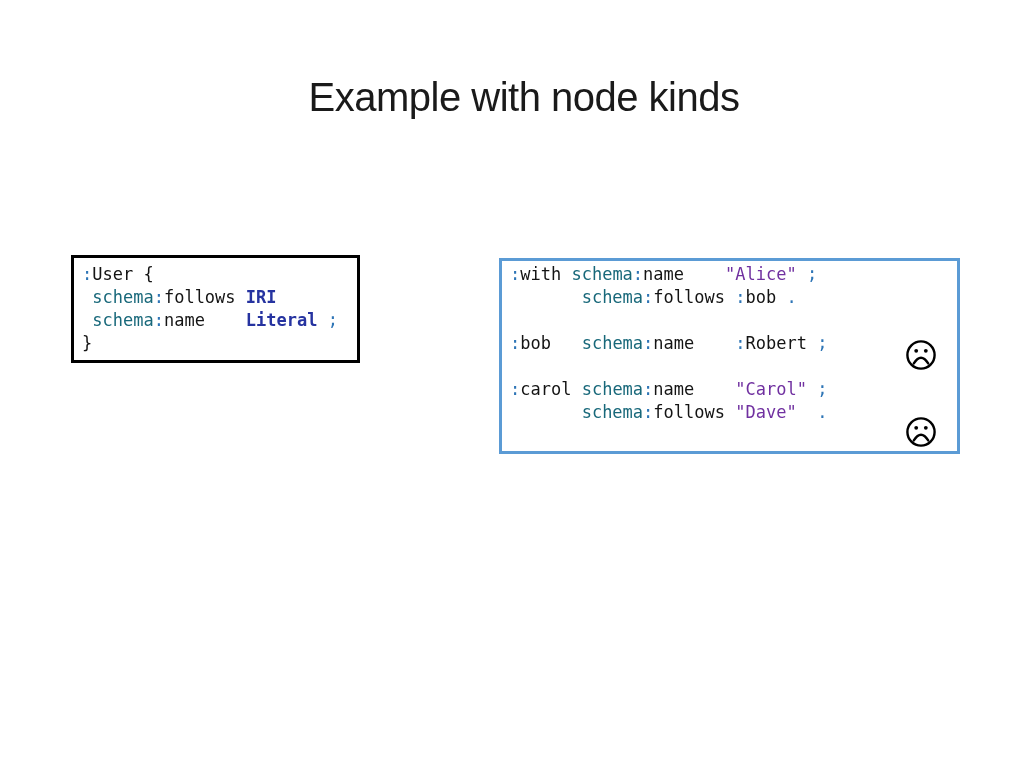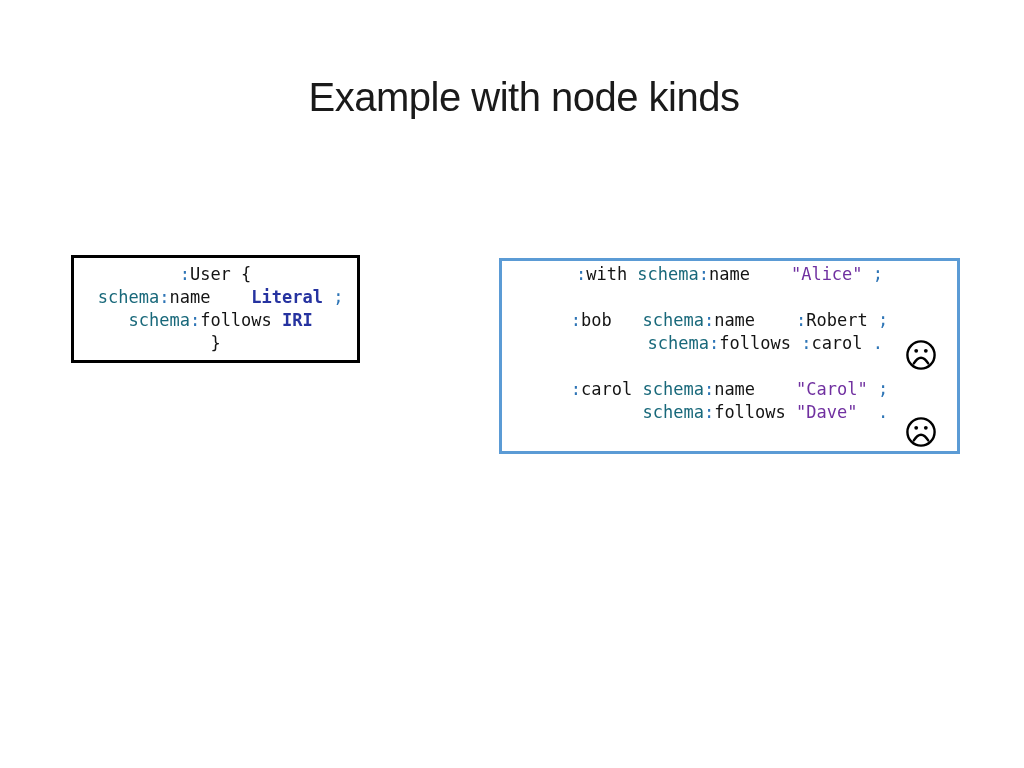--- a/index.html
+++ b/index.html
@@ -20,21 +20,21 @@
   .schema-box {
     left:59px; top:255px; width:289px; height:108px;
     border:3px solid var(--schema-box-border,#000);
     padding:5px 8px;
   }
   .data-box {
     left:487px; top:258px; width:461px; height:196px;
     border:3px solid var(--data-box-border,#5B9BD5);
     padding:2px 8px;
   }
-  .code-line { height:23px; line-height:23px; white-space:pre;text-align:center; }
+  .code-line { height:23px; line-height:23px; white-space:pre; }
   .tok-plain   { color:var(--plain,#141414); }
   .tok-prefix  { color:var(--prefix,#18687A); }
   .tok-punct   { color:var(--punct,#2E75B6); }
   .tok-keyword { color:var(--keyword,#2633A0); font-weight:bold; }
   .tok-string  { color:var(--string,#7030A0); }
   .sad-face { position:absolute; width:34px; height:34px; }
   .sad-face-1 { left:402px; top:77px; }
   .sad-face-2 { left:402px; top:154px; }
   .footer {
     position:absolute; top:632px; right:34px; height:22px; line-height:22px;
@@ -46,31 +46,31 @@
 </style>
 </head>
 <body>
 
 <div class="slide">
 
   <div class="title">Example with node kinds</div>
 
   <div class="code-box schema-box">
       <div class="code-line"><span class="tok-punct">:</span><span class="tok-plain">User {</span></div>
+      <div class="code-line"><span class="tok-plain"> </span><span class="tok-prefix">schema</span><span class="tok-punct">:</span><span class="tok-plain">follows </span><span class="tok-keyword">IRI</span></div>
       <div class="code-line"><span class="tok-plain"> </span><span class="tok-prefix">schema</span><span class="tok-punct">:</span><span class="tok-plain">name    </span><span class="tok-keyword">Literal</span><span class="tok-plain"> </span><span class="tok-punct">;</span></div>
-      <div class="code-line"><span class="tok-plain"> </span><span class="tok-prefix">schema</span><span class="tok-punct">:</span><span class="tok-plain">follows </span><span class="tok-keyword">IRI</span></div>
       <div class="code-line"><span class="tok-plain">}</span></div>
     </div>
 
   <div class="code-box data-box">
     <div>
         <div class="code-line"><span class="tok-punct">:</span><span class="tok-plain">with </span><span class="tok-prefix">schema</span><span class="tok-punct">:</span><span class="tok-plain">name    </span><span class="tok-string">"Alice"</span><span class="tok-plain"> </span><span class="tok-punct">;</span></div>
+        <div class="code-line"><span class="tok-plain">       </span><span class="tok-prefix">schema</span><span class="tok-punct">:</span><span class="tok-plain">follows </span><span class="tok-punct">:</span><span class="tok-plain">bob </span><span class="tok-punct">.</span></div>
         <div class="code-line"></div>
         <div class="code-line"><span class="tok-punct">:</span><span class="tok-plain">bob   </span><span class="tok-prefix">schema</span><span class="tok-punct">:</span><span class="tok-plain">name    </span><span class="tok-punct">:</span><span class="tok-plain">Robert </span><span class="tok-punct">;</span></div>
-        <div class="code-line"><span class="tok-plain">       </span><span class="tok-prefix">schema</span><span class="tok-punct">:</span><span class="tok-plain">follows </span><span class="tok-punct">:</span><span class="tok-plain">carol </span><span class="tok-punct">.</span></div>
         <div class="code-line"></div>
         <div class="code-line"><span class="tok-punct">:</span><span class="tok-plain">carol </span><span class="tok-prefix">schema</span><span class="tok-punct">:</span><span class="tok-plain">name    </span><span class="tok-string">"Carol"</span><span class="tok-plain"> </span><span class="tok-punct">;</span></div>
         <div class="code-line"><span class="tok-plain">       </span><span class="tok-prefix">schema</span><span class="tok-punct">:</span><span class="tok-plain">follows </span><span class="tok-string">"Dave"</span><span class="tok-plain">  </span><span class="tok-punct">.</span></div>
       </div>
 
     <svg class="sad-face sad-face-1" viewBox="-17 -17 34 34">
       <circle cx="0" cy="0" r="13.6" fill="#ffffff" stroke="#000000" stroke-width="2.4"></circle>
       <circle cx="-4.8" cy="-4.2" r="1.9" fill="#000000"></circle>
       <circle cx="4.8" cy="-4.2" r="1.9" fill="#000000"></circle>
       <path d="M -7.2 8.4 Q 0 -3 7.2 8.4" fill="none" stroke="#000000" stroke-width="2.4" stroke-linecap="round"></path>

